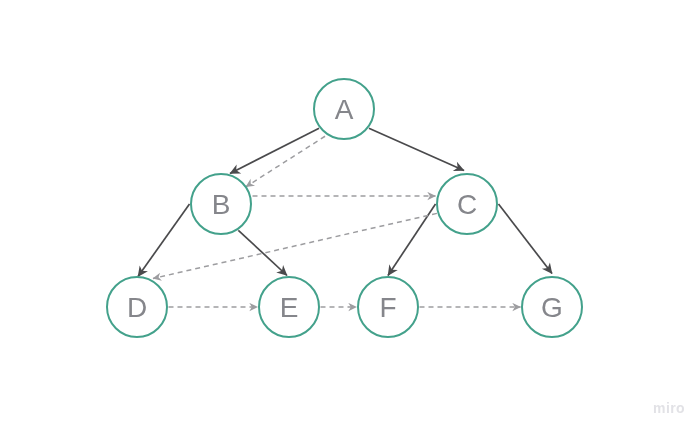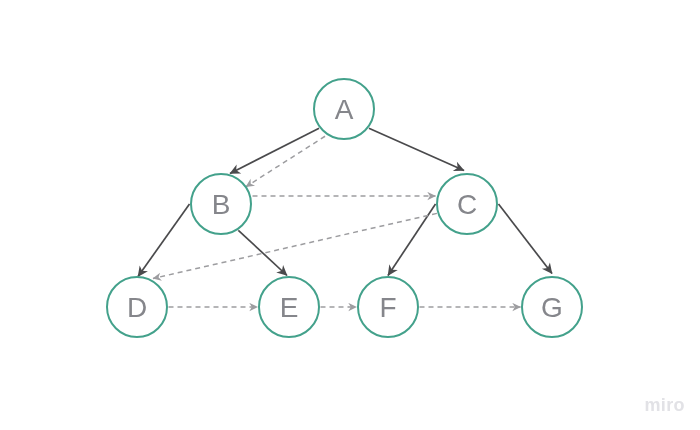--- a/index.html
+++ b/index.html
@@ -12,21 +12,21 @@
   .board { position: absolute; inset: 0; }
   svg.diagram { position: absolute; left: 0; top: 0; display: block; }
   svg.diagram text.node-label {
     text-anchor: middle;
     font-family: "Liberation Sans", "DejaVu Sans", sans-serif;
     font-weight: 400;
   }
   .watermark {
     position: absolute;
     right: 15px; bottom: 14px;
-    font-size: 18px;
+    font-size: 14px;
     font-weight: bold;
     letter-spacing: 0.4px;
     user-select: none;
   }
 </style>
 </head>
 <body style="background: rgb(255, 255, 255);">
 
 <div class="board">
   <svg class="diagram" width="700" height="430" viewBox="0 0 700 430" xmlns="http://www.w3.org/2000/svg">

